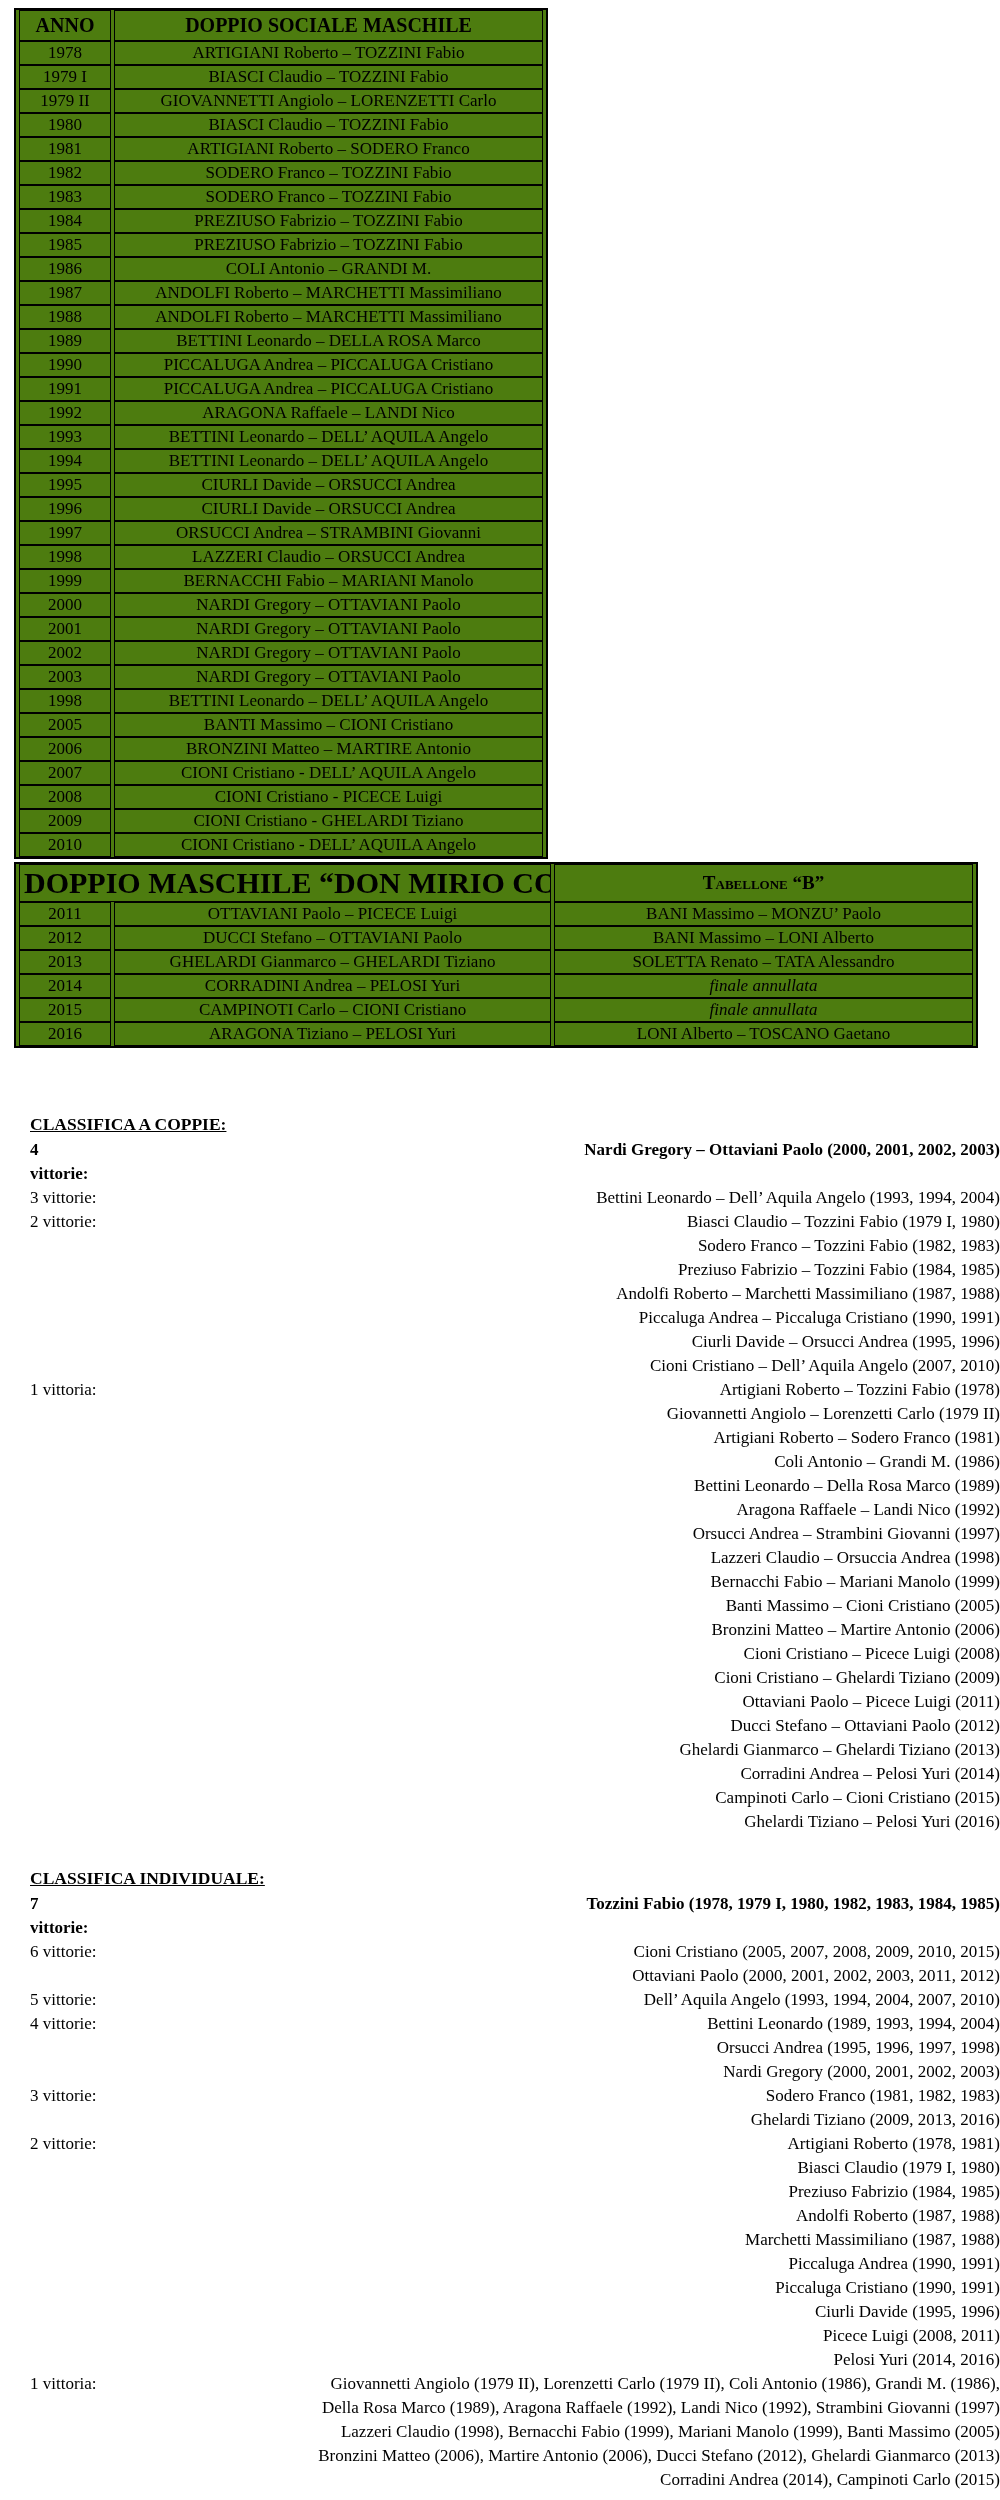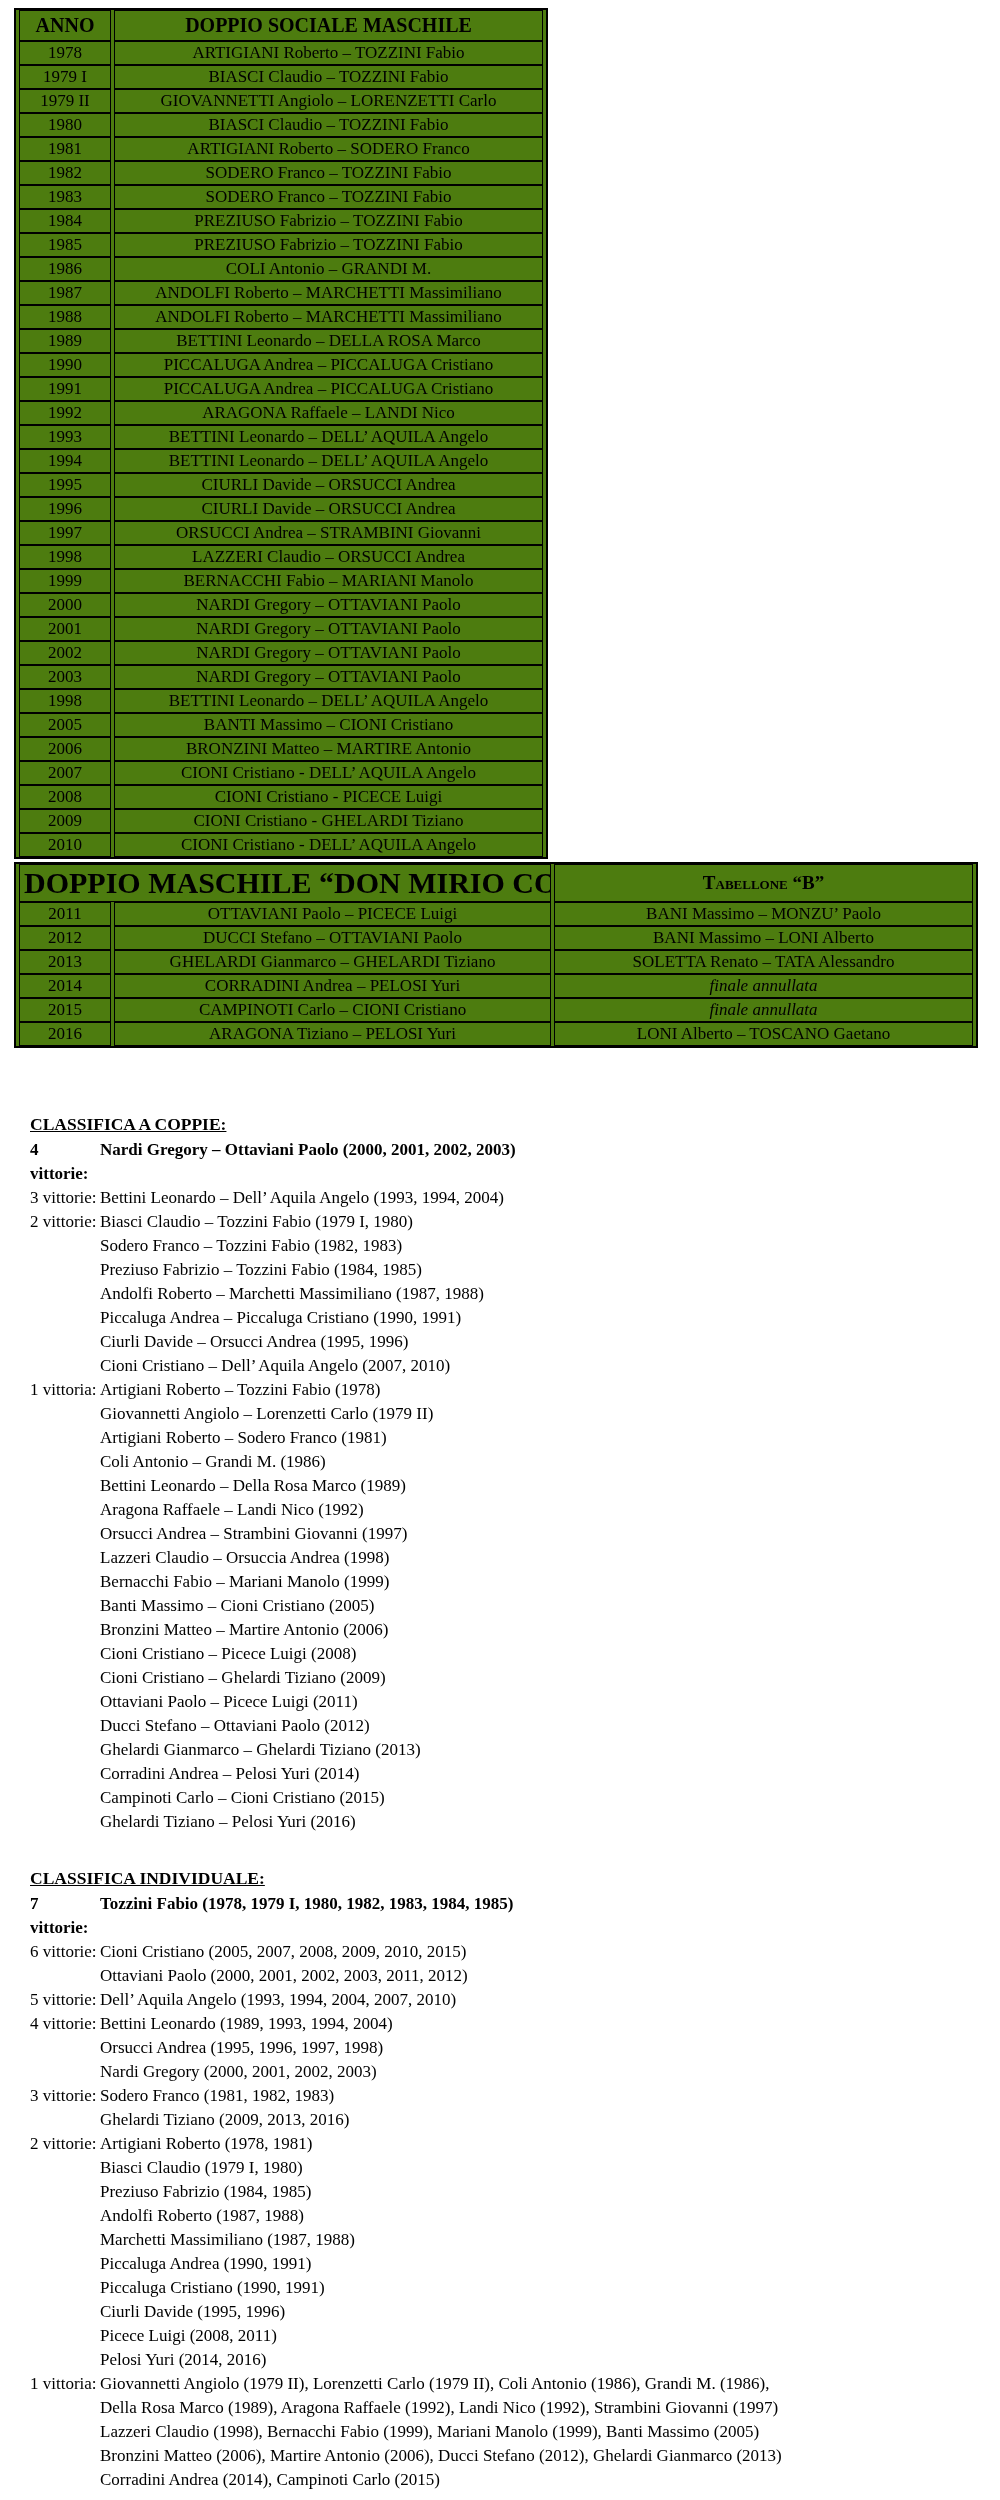--- a/index.html
+++ b/index.html
@@ -40,21 +40,21 @@
   .section-individuale { margin-top: 32px; }
   .section-title {
     font-weight: bold;
     text-decoration: underline;
     font-size: 17.5px;
     line-height: 24px;
     margin-bottom: 2px;
   }
   .line { display: flex; line-height: 24px; font-size: 17px; }
   .line .label { flex: 0 0 70px; width: 70px; }
-  .line .text { flex: 1 1 auto; }
+  .line .text { flex: 1 1 auto; text-align: right; }
   .line.bold { font-weight: bold; }
 </style>
 </head>
 <body>
 
 <div class="page">
 
   <table class="t1">
     <colgroup>
         <col style="width:92px">

